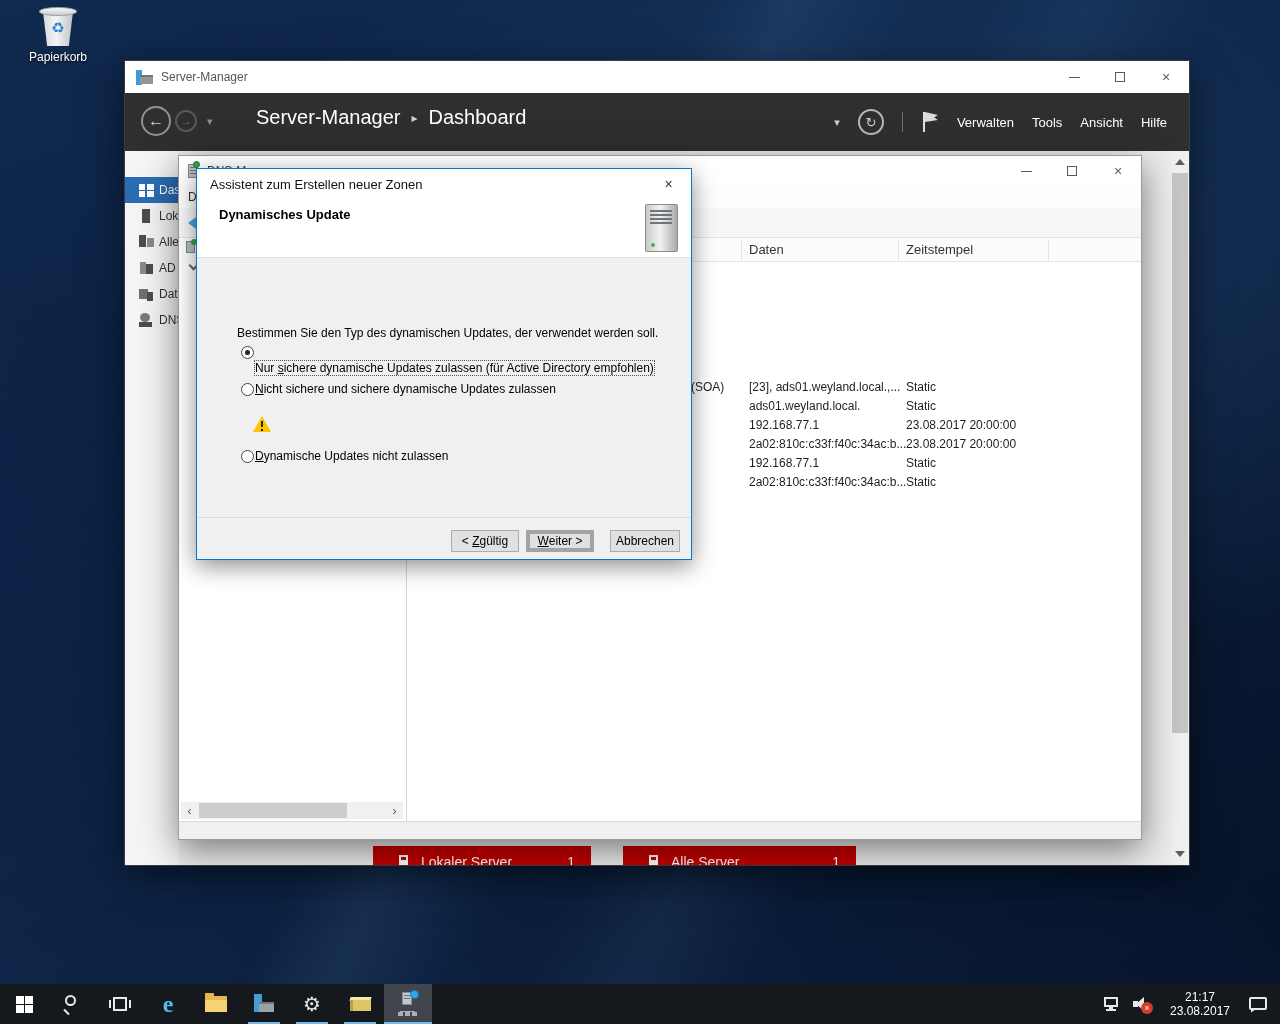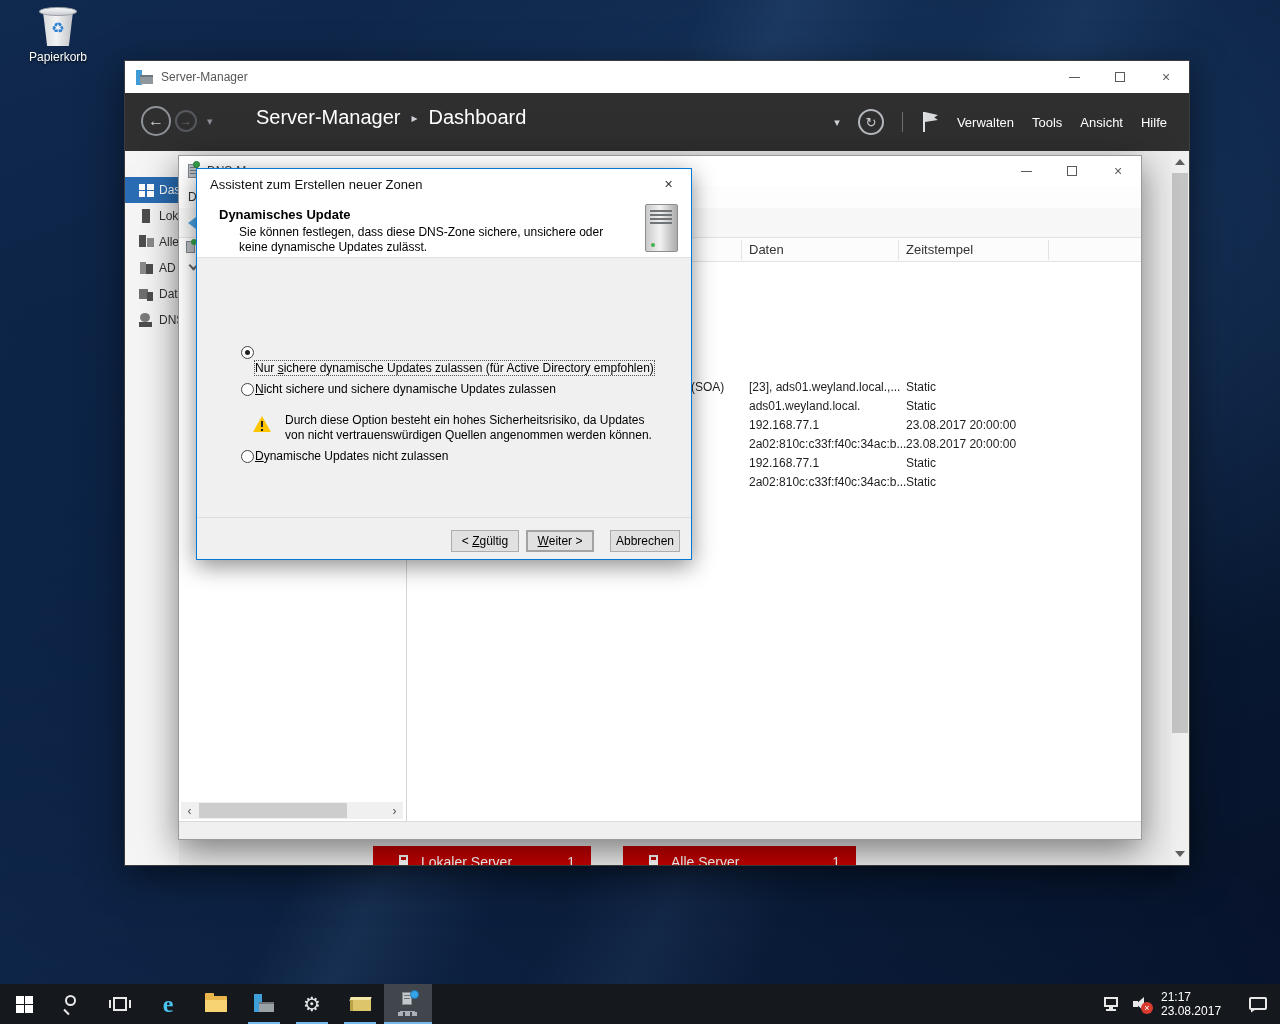--- a/index.html
+++ b/index.html
@@ -142,21 +142,21 @@
   .opt-label.focus { outline:1px dotted #555; }
   .u { text-decoration:underline; }
   .opt-desc { position:absolute; line-height:15px; }
   .warn { position:absolute; left:56px; top:247px; width:19px; height:17px; }
   .warn .tri { position:absolute; width:0; height:0; border-left:9px solid transparent; border-right:9px solid transparent; border-bottom:16px solid #fcc500; }
   .warn .ex1 { position:absolute; left:8px; top:5px; width:2px; height:6px; background:#222; }
   .warn .ex2 { position:absolute; left:8px; top:12.5px; width:2px; height:2px; background:#222; }
   .wiz-sep { position:absolute; left:0; top:348px; width:100%; height:1px; background:#dcdcdc; }
   .btn { position:absolute; top:361px; height:22px; background:#e1e1e1; border:1px solid #adadad;
     font-size:12px; display:flex; align-items:center; justify-content:center; }
-  .btn.focus { border:2px solid #a3a3a3; }
+  .btn.focus { border:4px solid #a3a3a3; }
 
   
   .taskbar { position:absolute; left:0; top:984px; width:1280px; height:40px; background:#15191e; z-index:50; }
   .tb-cell { position:absolute; top:0; width:48px; height:40px; display:flex; align-items:center; justify-content:center; }
   .tb-cell.run::after { content:""; position:absolute; left:8px; right:8px; bottom:0; height:2px; background:#76b9ed; }
   .tb-cell.active { background:#41464c; }
   .tb-cell.active::after { left:0; right:0; }
   .win-logo { position:relative; width:17px; height:17px; }
   .win-logo i { position:absolute; background:#fff; width:8px; height:8px; }
   .win-logo i:nth-child(1){left:0;top:0;} .win-logo i:nth-child(2){left:9px;top:0;}
@@ -190,21 +190,21 @@
   .tray { position:absolute; right:0; top:0; height:40px; display:flex; align-items:center; }
   .net { position:relative; width:20px; height:18px; margin-right:10px; }
   .net .mon { position:absolute; left:3px; top:2px; width:14px; height:10px; border:2px solid #e8e8e8; }
   .net .std { position:absolute; left:8px; top:12px; width:4px; height:2px; background:#e8e8e8; }
   .net .base { position:absolute; left:5px; top:14px; width:10px; height:2px; background:#e8e8e8; }
   .vol { position:relative; width:22px; height:20px; margin-right:8px; }
   .vol .sq { position:absolute; left:2px; top:7px; width:5px; height:6px; background:#e8e8e8; }
   .vol .tr { position:absolute; left:5px; top:3px; width:0; height:0; border-top:7px solid transparent; border-bottom:7px solid transparent; border-right:8px solid #e8e8e8; }
   .vol .badge { position:absolute; right:0; bottom:0; width:12px; height:12px; border-radius:50%; background:#d83b2e; color:#fff;
     font-size:9px; display:flex; align-items:center; justify-content:center; line-height:1; }
-  .clock { width:78px; text-align:left; color:#fff; font-size:12px; line-height:14px; margin-right:10px; }
+  .clock { width:78px; text-align:center; color:#fff; font-size:12px; line-height:14px; margin-right:10px; }
   .bubble { position:relative; width:19px; height:17px; margin-right:12px; }
   .bubble .bb { position:absolute; left:0; top:1px; width:18px; height:13px; border:2px solid #e8e8e8; border-radius:2px; }
   .bubble .tl { position:absolute; left:2px; bottom:0; width:6px; height:4px; background:#e8e8e8; clip-path:polygon(0 0,100% 0,0 100%); }
 </style>
 </head>
 <body>
 
 <div class="desktop">
 
   <div class="recycle">
@@ -409,43 +409,42 @@
     <div class="dns-status"></div>
   </div>
 
   <div class="window wiz">
     <div class="wiz-titlebar">
       <span class="t">Assistent zum Erstellen neuer Zonen</span>
       <span class="wiz-close">×</span>
     </div>
     <div class="wiz-header">
       <span class="wiz-heading">Dynamisches Update</span>
-      <span class="wiz-sub">Sie können festlegen, dass diese DNS-Zone sichere, unsichere oder keine dynamische Updates zulässt.</span>
       <span class="srv-icon">
         <u style="top:5px"></u>
           <u style="top:9px"></u>
           <u style="top:13px"></u>
           <u style="top:17px"></u>
           <span class="led"></span>
       </span>
     </div>
 
+    <p style="left:40px;top:156px;width:448px">Bestimmen Sie den Typ des dynamischen Updates, der verwendet werden soll.</p>
 
     <span class="radio on" style="left:44px;top:177px"></span>
     <span class="opt-label focus" style="left:58px;top:192px"><span>Nur </span><span class="u">s</span><span>ichere dynamische Updates zulassen (für Active Directory empfohlen)</span></span>
 
     <span class="radio" style="left:44px;top:214px"></span>
     <span class="opt-label" style="left:58px;top:213px"><span class="u">N</span><span>icht sichere und sichere dynamische Updates zulassen</span></span>
 
     <span class="warn">
         <span class="tri"></span>
         <span class="ex1"></span>
         <span class="ex2"></span>
       </span>
-    <span class="opt-desc" style="left:88px;top:244px;width:375px">Durch diese Option besteht ein hohes Sicherheitsrisiko, da Updates von nicht vertrauenswürdigen Quellen angenommen werden können.</span>
 
     <span class="radio" style="left:44px;top:281px"></span>
     <span class="opt-label" style="left:58px;top:280px"><span class="u">D</span><span>ynamische Updates nicht zulassen</span></span>
 
     <span class="wiz-sep"></span>
     <span class="btn" style="left:254px;width:68px">
         <span><span>&lt; </span><span class="u">Z</span><span>gültig</span></span>
       </span>
     <span class="btn focus" style="left:329px;width:68px">
         <span><span class="u">W</span><span>eiter &gt;</span></span>

